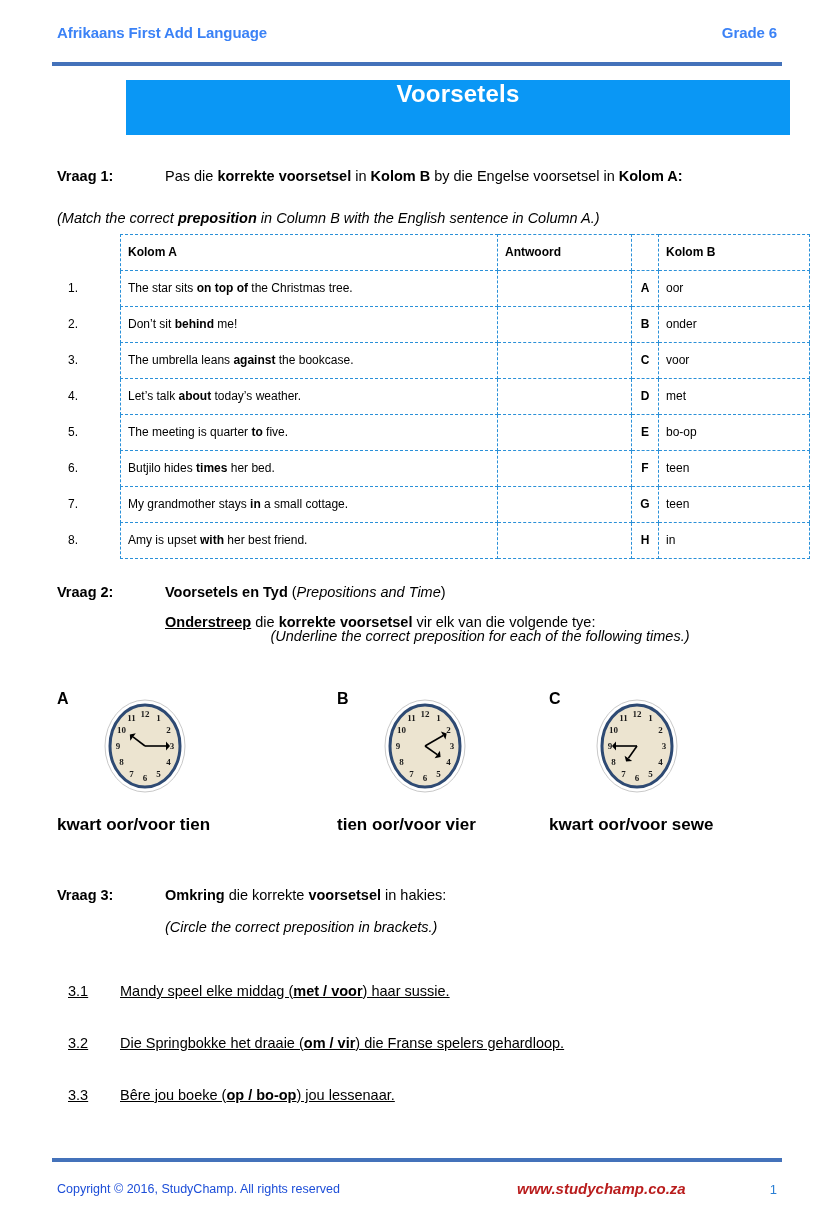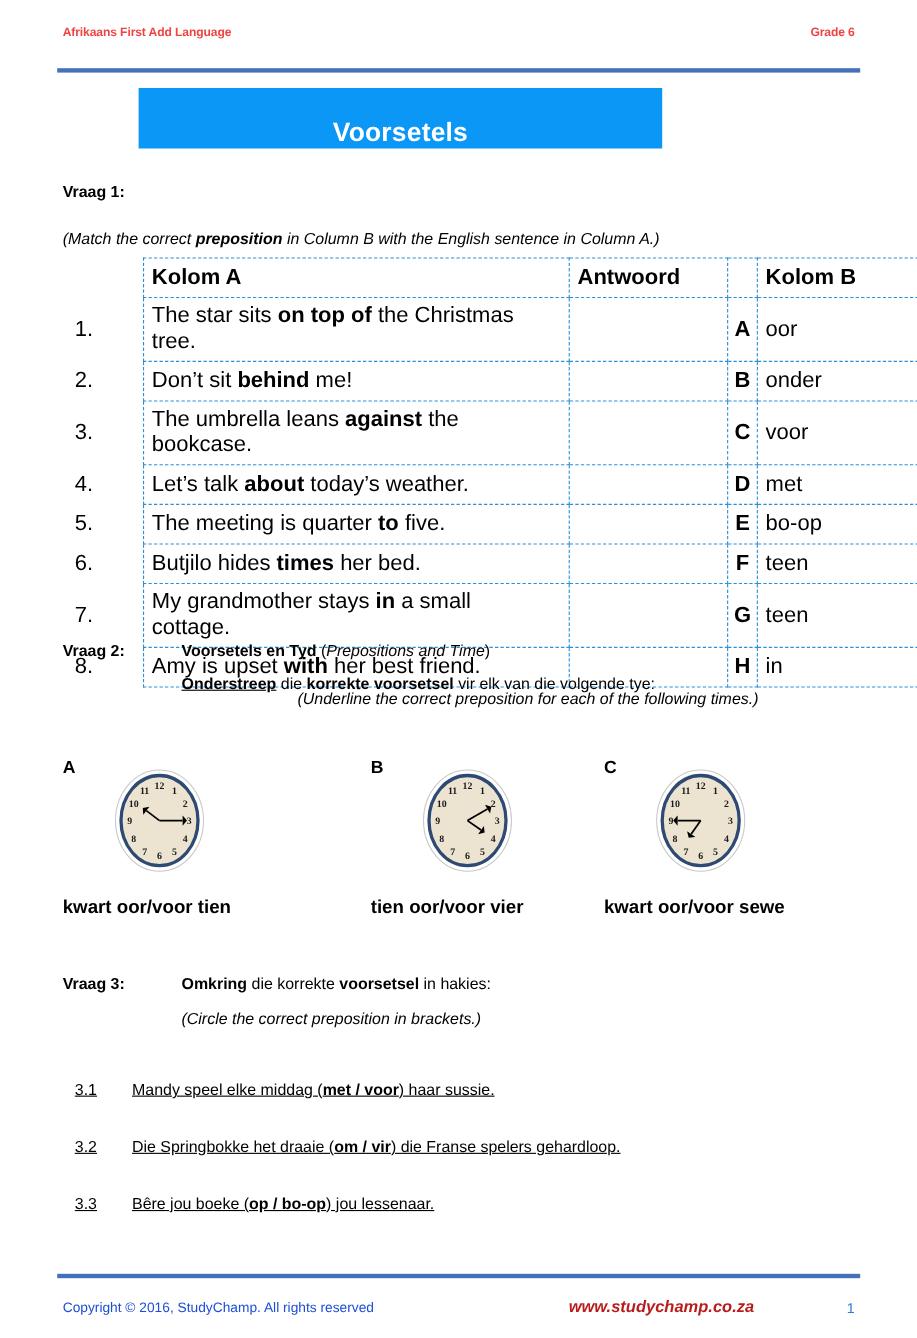--- a/index.html
+++ b/index.html
@@ -28,44 +28,44 @@
     position: absolute;
     left: 57px;
     top: 24px;
     width: 720px;
     display: flex;
     justify-content: space-between;
     align-items: baseline;
   }
   .header-title,
   .header-grade {
-    color: #ef4444;
-    font-weight: bold;
-    font-size: 11px;
+    color: #3b82f6;
+    font-weight: bold;
+    font-size: 15px;
     letter-spacing: -0.1px;
   }
   .header-rule {
     position: absolute;
     left: 52px;
     top: 62px;
     width: 730px;
     height: 4px;
     background: #4472ba;
   }
 
   
   .banner {
     position: absolute;
     left: 126px;
     top: 80px;
-    width: 476px;
+    width: 664px;
     height: 55px;
     background: #0a97f5;
     display: flex;
-    align-items: flex-end;
+    align-items: flex-start;
     justify-content: center;
   }
   .banner-text {
     color: #ffffff;
     font-size: 24px;
     font-weight: bold;
     letter-spacing: 0.2px;
   }
 
   
@@ -99,22 +99,22 @@
     left: 62px;
     top: 234px;
     width: 672px;
   }
   table.match {
     border-collapse: collapse;
     width: 672px;
     table-layout: fixed;
   }
   table.match td {
-    font-size: 20px;
-    padding: 5px 21px 6px 7px;
+    font-size: 12px;
+    padding: 5px 11px 6px 7px;
     vertical-align: middle;
     height: 24px;
   }
   .c-num {
     width: 41px;
     border: none !important;
     text-align: left;
     padding-left: 6px !important;
     font-size: 14px;
   }
@@ -233,20 +233,21 @@
     <span class="header-grade">Grade 6</span>
   </div>
   <div class="header-rule"></div>
 
   <div class="banner">
     <span class="banner-text">Voorsetels</span>
   </div>
 
   <div class="q-row" style="left:57px; top:167px; width:730px;">
     <span class="q-label">Vraag 1:</span>
+    <span class="q-text" id="q1-instr">Pas die <b>korrekte voorsetsel</b> in <b>Kolom B</b> by die Engelse voorsetsel in <b>Kolom A:</b></span>
   </div>
   <div class="q-sub" style="left:57px; top:210px; width:730px;" id="q1-trans">(Match the correct <b>preposition</b> in Column B with the English sentence in Column A.)</div>
 
   <div class="table-wrap">
     <table class="match">
       <thead>
         <tr>
           <td class="c-num"></td>
           <td class="c-a">Kolom A</td>
           <td class="c-ans">Antwoord</td>

